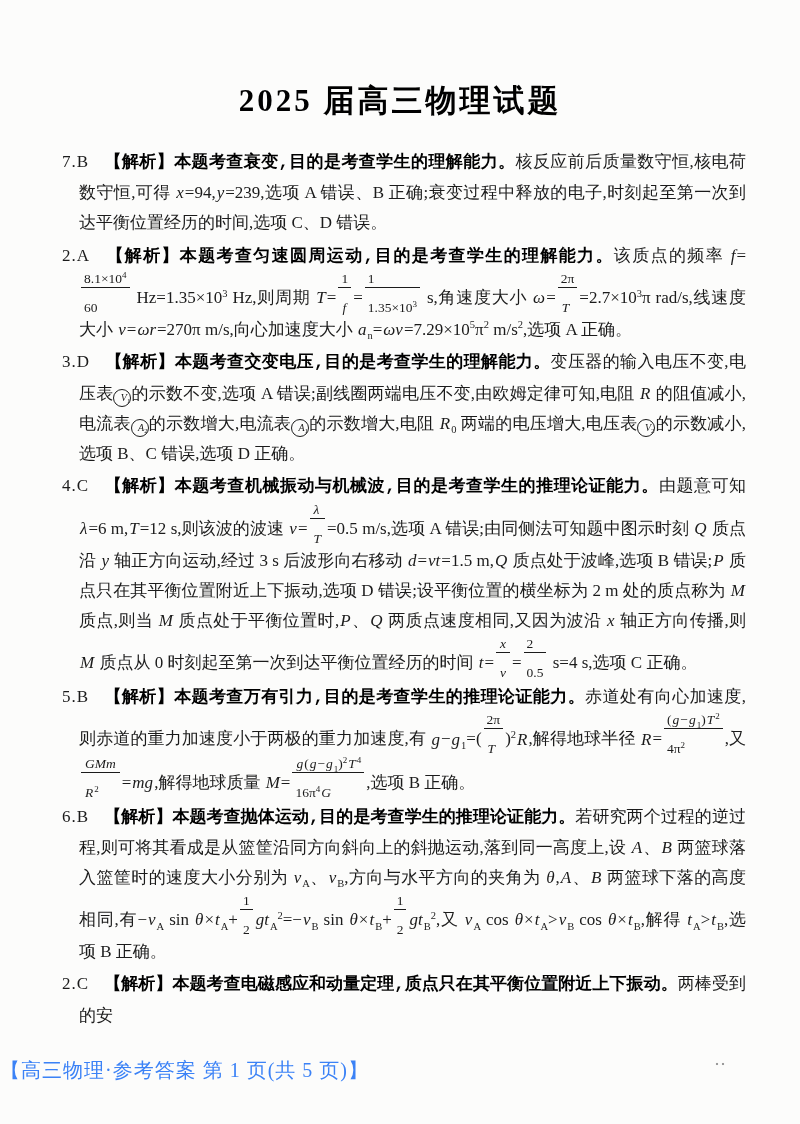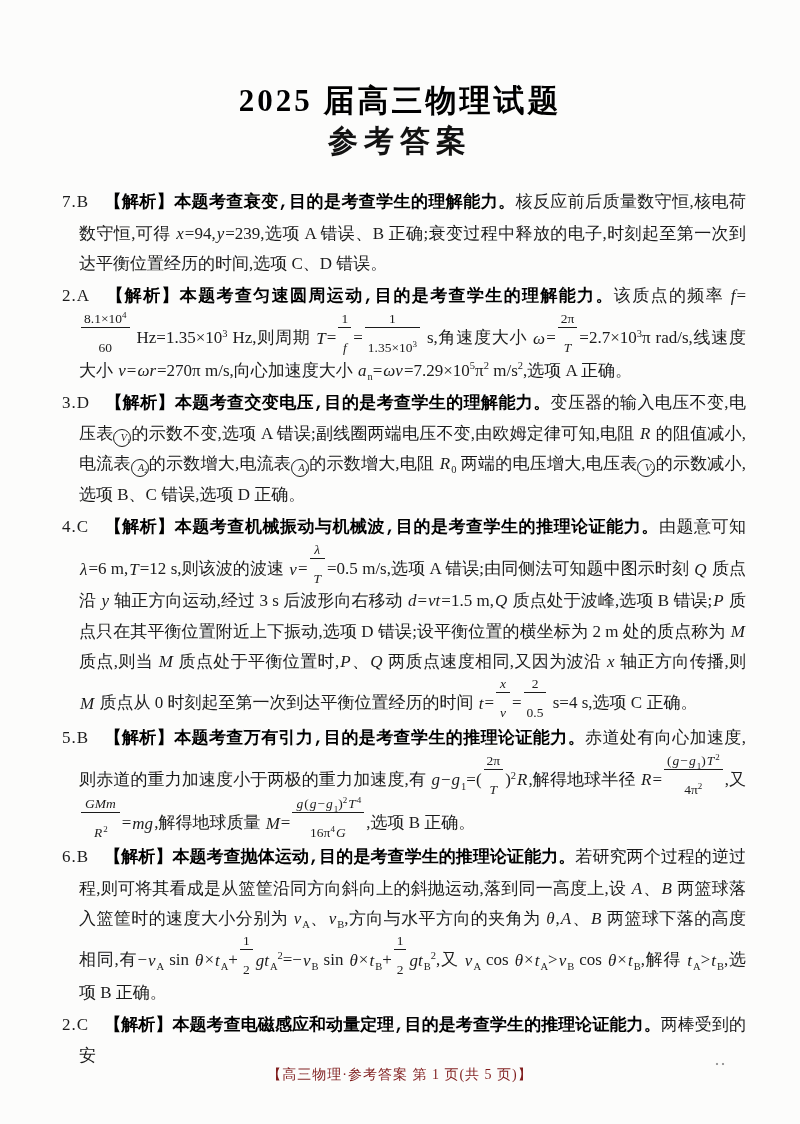--- a/index.html
+++ b/index.html
@@ -58,21 +58,20 @@
     font-style:italic;
     padding:0 1px;
   }
   sup.sp, sub.sb{
     font-size:10.5px;
     line-height:0;
   }
   .frac{
     display:inline-block;
     vertical-align:-0.65em;
-    text-align:center;
     font-size:13.5px;
     line-height:1.05;
     margin:0 2px;
     text-indent:0;
   }
   .frac sup.sp, .frac sub.sb{font-size:9px;}
   .frac .num2{
     display:block;
     padding:0 3px 1px 3px;
     border-bottom:1px solid #1b1b1b;
@@ -95,45 +94,44 @@
     text-indent:0;
     white-space:nowrap;
   }
   .meter .ml{font-style:italic;}
   .meter .ms{font-size:7px;vertical-align:-2px;}
   .footer{
     position:absolute;
     left:0;
     bottom:40px;
     width:100%;
-    text-align:center;
-    font-size:14px;
+    text-align:left;
+    font-size:20px;
     letter-spacing:1px;
-    color:#7f1d1d;
+    color:#3b82f6;
   }
   .artifact{
     position:absolute;
     left:714px;
     top:1062px;
     width:14px;
     height:4px;
     background:radial-gradient(circle at 3px 2px,#9a9a9a 1px,transparent 1.6px),
                radial-gradient(circle at 9px 2px,#9a9a9a 1px,transparent 1.6px);
   }
 </style>
 </head>
 <body>
 
 <div class="page">
   <div class="title">2025 届高三物理试题</div>
-  <div class="subtitle">参考答案</div>
   <div class="answers">
       <div class="item"><span class="num">7.B</span><span class="b">【解析】本题考查衰变,目的是考查学生的理解能力。</span><span>核反应前后质量数守恒,核电荷数守恒,可得 </span><span class="v">x</span><span>=94,</span><span class="v">y</span><span>=239,选项 A 错误、B 正确;衰变过程中释放的电子,时刻起至第一次到达平衡位置经历的时间,选项 C、D 错误。</span></div>
       <div class="item"><span class="num">2.A</span><span class="b">【解析】本题考查匀速圆周运动,目的是考查学生的理解能力。</span><span>该质点的频率 </span><span class="v">f</span><span>=</span><span class="frac"><span class="num2"><span>8.1×10</span><sup class="sp">4</sup></span><span class="den"><span>60</span></span></span><span> Hz=1.35×10</span><sup class="sp">3</sup><span> Hz,则周期 </span><span class="v">T</span><span>=</span><span class="frac"><span class="num2"><span>1</span></span><span class="den"><span class="v">f</span></span></span><span>=</span><span class="frac"><span class="num2"><span>1</span></span><span class="den"><span>1.35×10</span><sup class="sp">3</sup></span></span><span> s,角速度大小 </span><span class="v">ω</span><span>=</span><span class="frac"><span class="num2"><span>2π</span></span><span class="den"><span class="v">T</span></span></span><span>=2.7×10</span><sup class="sp">3</sup><span>π rad/s,线速度大小 </span><span class="v">v</span><span>=</span><span class="v">ωr</span><span>=270π m/s,向心加速度大小 </span><span class="v">a</span><sub class="sb">n</sub><span>=</span><span class="v">ωv</span><span>=7.29×10</span><sup class="sp">5</sup><span>π</span><sup class="sp">2</sup><span> m/s</span><sup class="sp">2</sup><span>,选项 A 正确。</span></div>
       <div class="item"><span class="num">3.D</span><span class="b">【解析】本题考查交变电压,目的是考查学生的理解能力。</span><span>变压器的输入电压不变,电压表</span><span class="meter"><span class="ml">V</span><span class="ms">1</span></span><span>的示数不变,选项 A 错误;副线圈两端电压不变,由欧姆定律可知,电阻 </span><span class="v">R</span><span> 的阻值减小,电流表</span><span class="meter"><span class="ml">A</span><span class="ms">2</span></span><span>的示数增大,电流表</span><span class="meter"><span class="ml">A</span><span class="ms">1</span></span><span>的示数增大,电阻 </span><span class="v">R</span><sub class="sb">0</sub><span> 两端的电压增大,电压表</span><span class="meter"><span class="ml">V</span><span class="ms">2</span></span><span>的示数减小,选项 B、C 错误,选项 D 正确。</span></div>
       <div class="item"><span class="num">4.C</span><span class="b">【解析】本题考查机械振动与机械波,目的是考查学生的推理论证能力。</span><span>由题意可知 </span><span class="v">λ</span><span>=6 m,</span><span class="v">T</span><span>=12 s,则该波的波速 </span><span class="v">v</span><span>=</span><span class="frac"><span class="num2"><span class="v">λ</span></span><span class="den"><span class="v">T</span></span></span><span>=0.5 m/s,选项 A 错误;由同侧法可知题中图示时刻 </span><span class="v">Q</span><span> 质点沿 </span><span class="v">y</span><span> 轴正方向运动,经过 3 s 后波形向右移动 </span><span class="v">d</span><span>=</span><span class="v">vt</span><span>=1.5 m,</span><span class="v">Q</span><span> 质点处于波峰,选项 B 错误;</span><span class="v">P</span><span> 质点只在其平衡位置附近上下振动,选项 D 错误;设平衡位置的横坐标为 2 m 处的质点称为 </span><span class="v">M</span><span> 质点,则当 </span><span class="v">M</span><span> 质点处于平衡位置时,</span><span class="v">P</span><span>、</span><span class="v">Q</span><span> 两质点速度相同,又因为波沿 </span><span class="v">x</span><span> 轴正方向传播,则 </span><span class="v">M</span><span> 质点从 0 时刻起至第一次到达平衡位置经历的时间 </span><span class="v">t</span><span>=</span><span class="frac"><span class="num2"><span class="v">x</span></span><span class="den"><span class="v">v</span></span></span><span>=</span><span class="frac"><span class="num2"><span>2</span></span><span class="den"><span>0.5</span></span></span><span> s=4 s,选项 C 正确。</span></div>
       <div class="item"><span class="num">5.B</span><span class="b">【解析】本题考查万有引力,目的是考查学生的推理论证能力。</span><span>赤道处有向心加速度,则赤道的重力加速度小于两极的重力加速度,有 </span><span class="v">g</span><span>−</span><span class="v">g</span><sub class="sb">1</sub><span>=(</span><span class="frac"><span class="num2"><span>2π</span></span><span class="den"><span class="v">T</span></span></span><span>)</span><sup class="sp">2</sup><span class="v">R</span><span>,解得地球半径 </span><span class="v">R</span><span>=</span><span class="frac"><span class="num2"><span>(</span><span class="v">g</span><span>−</span><span class="v">g</span><sub class="sb">1</sub><span>)</span><span class="v">T</span><sup class="sp">2</sup></span><span class="den"><span>4π</span><sup class="sp">2</sup></span></span><span>,又 </span><span class="frac"><span class="num2"><span class="v">GMm</span></span><span class="den"><span class="v">R</span><sup class="sp">2</sup></span></span><span>=</span><span class="v">mg</span><span>,解得地球质量 </span><span class="v">M</span><span>=</span><span class="frac"><span class="num2"><span class="v">g</span><span>(</span><span class="v">g</span><span>−</span><span class="v">g</span><sub class="sb">1</sub><span>)</span><sup class="sp">2</sup><span class="v">T</span><sup class="sp">4</sup></span><span class="den"><span>16π</span><sup class="sp">4</sup><span class="v">G</span></span></span><span>,选项 B 正确。</span></div>
       <div class="item"><span class="num">6.B</span><span class="b">【解析】本题考查抛体运动,目的是考查学生的推理论证能力。</span><span>若研究两个过程的逆过程,则可将其看成是从篮筐沿同方向斜向上的斜抛运动,落到同一高度上,设 </span><span class="v">A</span><span>、</span><span class="v">B</span><span> 两篮球落入篮筐时的速度大小分别为 </span><span class="v">v</span><sub class="sb">A</sub><span>、</span><span class="v">v</span><sub class="sb">B</sub><span>,方向与水平方向的夹角为 </span><span class="v">θ</span><span>,</span><span class="v">A</span><span>、</span><span class="v">B</span><span> 两篮球下落的高度相同,有−</span><span class="v">v</span><sub class="sb">A</sub><span> sin </span><span class="v">θ</span><span>×</span><span class="v">t</span><sub class="sb">A</sub><span>+</span><span class="frac"><span class="num2"><span>1</span></span><span class="den"><span>2</span></span></span><span class="v">gt</span><sub class="sb">A</sub><sup class="sp">2</sup><span>=−</span><span class="v">v</span><sub class="sb">B</sub><span> sin </span><span class="v">θ</span><span>×</span><span class="v">t</span><sub class="sb">B</sub><span>+</span><span class="frac"><span class="num2"><span>1</span></span><span class="den"><span>2</span></span></span><span class="v">gt</span><sub class="sb">B</sub><sup class="sp">2</sup><span>,又 </span><span class="v">v</span><sub class="sb">A</sub><span> cos </span><span class="v">θ</span><span>×</span><span class="v">t</span><sub class="sb">A</sub><span>&gt;</span><span class="v">v</span><sub class="sb">B</sub><span> cos </span><span class="v">θ</span><span>×</span><span class="v">t</span><sub class="sb">B</sub><span>,解得 </span><span class="v">t</span><sub class="sb">A</sub><span>&gt;</span><span class="v">t</span><sub class="sb">B</sub><span>,选项 B 正确。</span></div>
-      <div class="item"><span class="num">2.C</span><span class="b">【解析】本题考查电磁感应和动量定理,目的是考查学生的推理论证能力。</span><span>两棒受到的安</span></div>
+      <div class="item"><span class="num">2.C</span><span class="b">【解析】本题考查电磁感应和动量定理,质点只在其平衡位置附近上下振动。</span><span>两棒受到的安</span></div>
     </div>
   <div class="footer">【高三物理·参考答案  第 1 页(共 5 页)】</div>
   <div class="artifact"></div>
 </div>
 
 </body></html>

